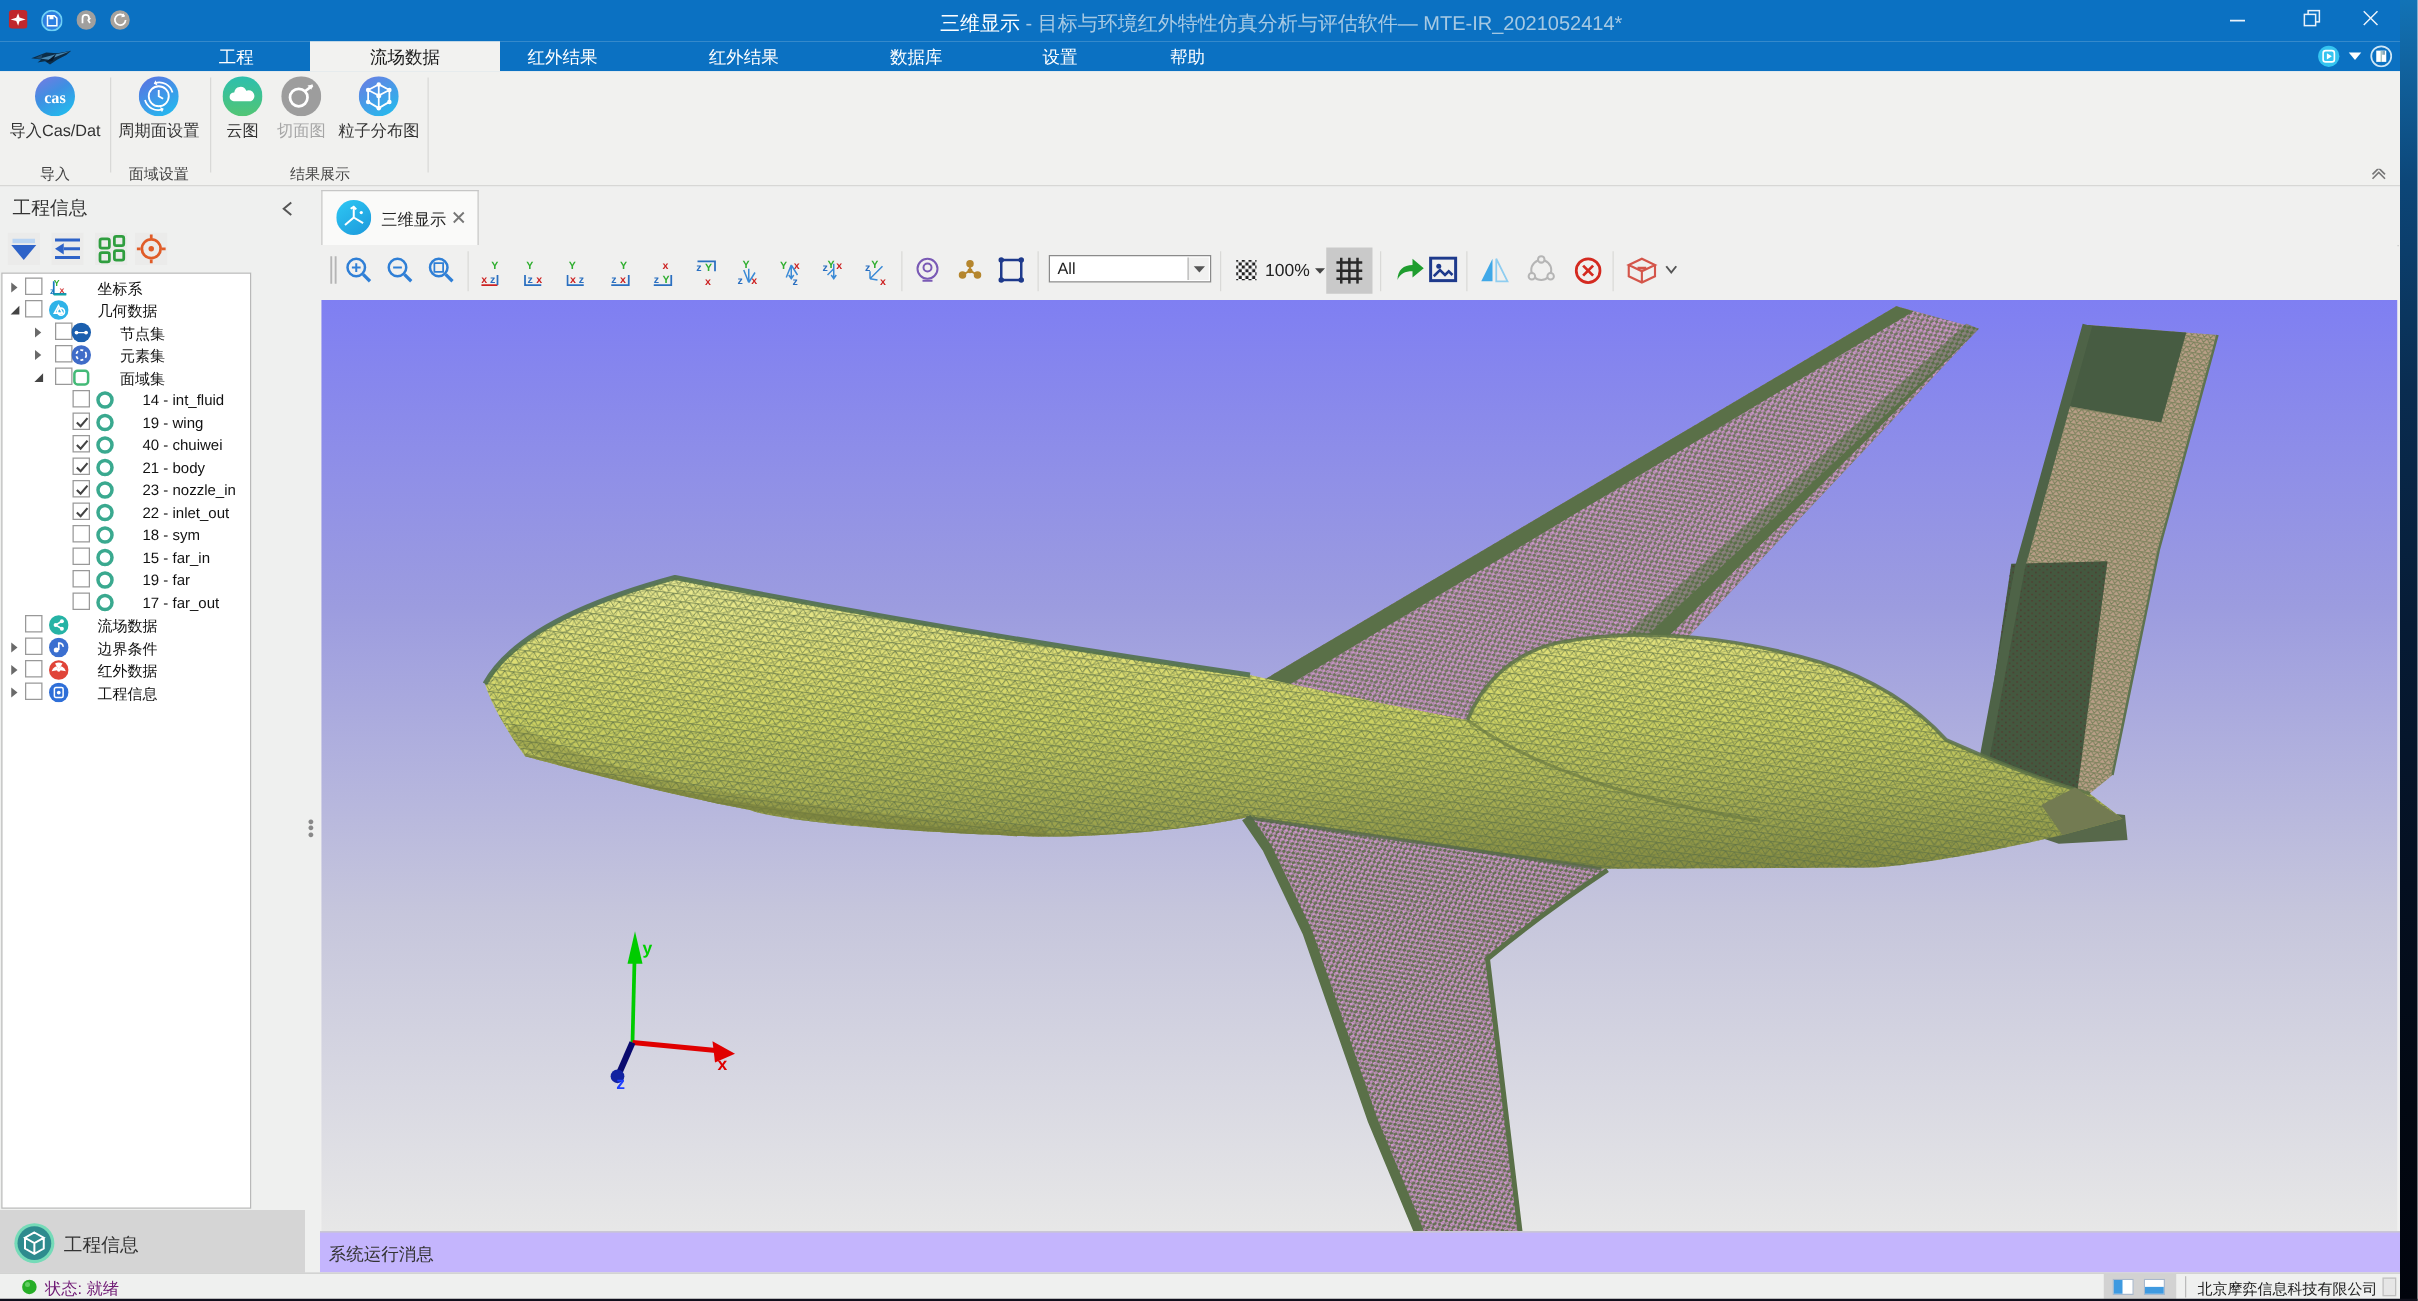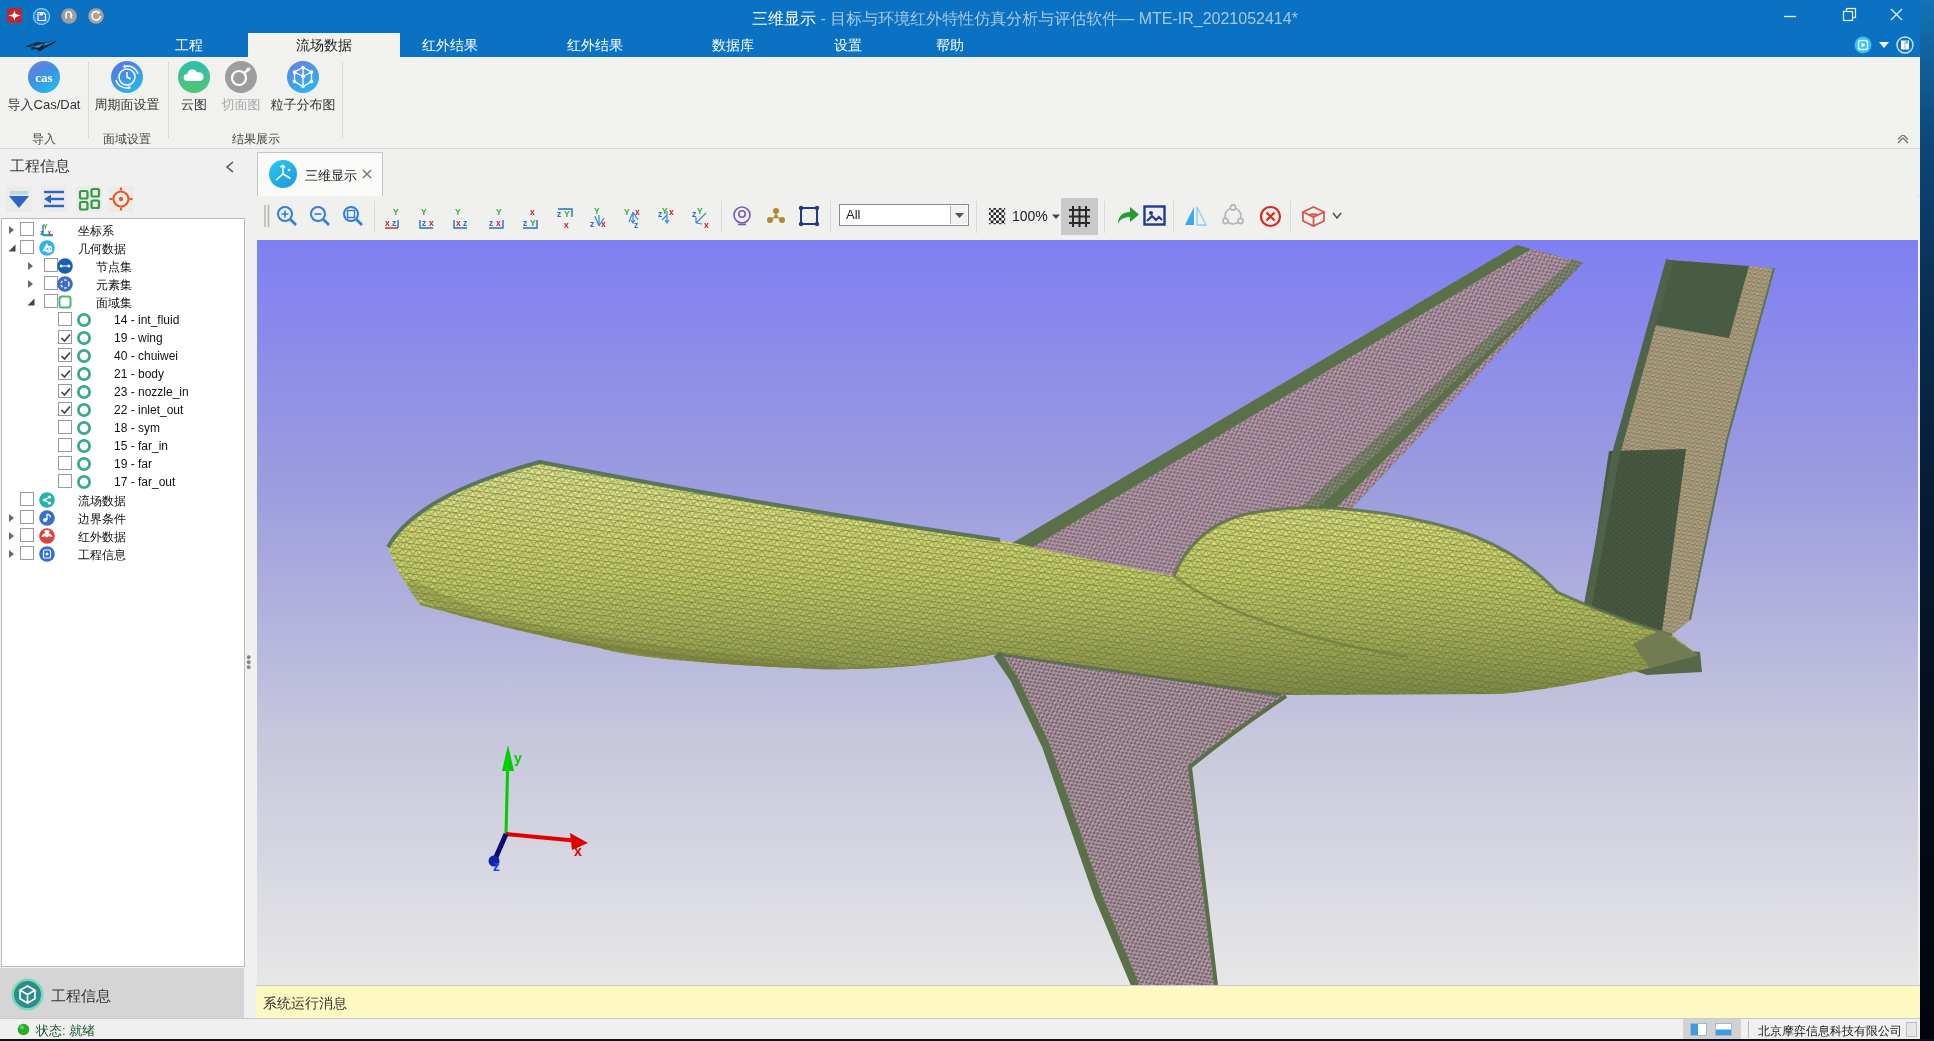--- a/index.html
+++ b/index.html
@@ -9,31 +9,31 @@
 #titlebar { position:absolute; left:0; top:0; width:1920px; height:33px; background:#0b71c2; }
 #menubar { position:absolute; left:0; top:33px; width:1920px; height:24px; background:#0b71c2; }
 .menuitem { position:absolute; top:0; height:24px; line-height:24px; color:#fff; font-size:14px; text-align:center; }
 #activetab { position:absolute; left:248px; top:0; width:152px; height:24px; background:#f2f2f0; color:#1a1a1a; font-size:14px; line-height:24px; text-align:center; }
 #ribbon { position:absolute; left:0; top:57px; width:1920px; height:92px; background:#f1f1ef; border-bottom:1px solid #d7d7d5; }
 .rsep { position:absolute; top:5px; width:1px; height:76px; background:#d9d9d7; }
 .rlabel { position:absolute; top:39px; width:120px; text-align:center; font-size:13px; color:#333; }
 .glabel { position:absolute; top:74px; width:120px; text-align:center; font-size:12px; color:#444; }
 #leftpanel { position:absolute; left:0; top:150px; width:256px; height:868px; background:#eff0ef; }
 #panelheader { position:absolute; left:10px; top:7px; font-size:15px; color:#333; }
-#treebox { position:absolute; left:1px; top:68px; width:244px; height:749px; background:#fff; border:1px solid #b9b9b9; }
+#treebox { position:absolute; left:1px; top:68px; width:200px; height:749px; background:#fff; border:1px solid #b9b9b9; }
 .trow { position:absolute; left:0; width:240px; height:18px; font-size:12px; color:#111; }
 .trow .lbl { position:absolute; top:2px; }
 .cb { position:absolute; top:1px; width:14px; height:14px; background:#fff; border:1px solid #999; }
 .cb svg { position:absolute; left:0px; top:0px; }
 .exp-c { position:absolute; top:5px; width:0; height:0; border-top:4px solid transparent; border-bottom:4px solid transparent; border-left:5px solid #6a6a6a; }
 #viewzone { position:absolute; left:256px; top:150px; width:1664px; height:835px; background:#f0f0ef; }
 #vtab { position:absolute; left:1px; top:2px; width:126px; height:44px; background:#fafaf9; border:1px solid #c6c6c6; border-bottom:none; }
 #vtoolbar { position:absolute; left:1px; top:46px; width:1661px; height:44px; background:#f0f0ef; }
 #canvas { position:absolute; left:1px; top:90px; width:1661px; height:745px; }
-#msgbar { position:absolute; left:256px; top:985px; width:1664px; height:33px; background:#fef9c3; border-top:1px solid #c9c9c9; }
+#msgbar { position:absolute; left:256px; top:985px; width:1664px; height:33px; background:#c4b5fd; border-top:1px solid #c9c9c9; }
 #msgbar span { position:absolute; left:7px; top:9px; font-size:14px; color:#333; }
 #statusbar { position:absolute; left:0; top:1018px; width:1920px; height:21px; background:#eff0ef; border-top:1px solid #c9c9c9; }
 #bottombar-left { position:absolute; left:0; top:968px; width:244px; height:52px; background:#d5d5d5; }
 #desktopstrip { position:absolute; left:1920px; top:0; width:14px; height:1041px;
   background:linear-gradient(#1273b6 0%, #11639f 5%, #0c4678 14%, #092c50 30%, #061b35 48%, #040f20 68%, #020812 85%, #01040c 100%); }
 #bottomline { position:absolute; left:0; top:1039px; width:1934px; height:2px; background:#10101c; }
 .ticon { position:absolute; }
 </style>
 </head>
 <body>
@@ -720,21 +720,21 @@
   </div>
 </div>
 <div id="msgbar">
     <span>系统运行消息</span>
   </div>
 <div id="statusbar">
   <svg class="abs" style="left:17px;top:4px" width="13" height="13">
       <circle cx="6.5" cy="6.5" r="5.8" fill="#27ae27"></circle>
       <circle cx="5" cy="4.5" r="2" fill="#6fd66f" opacity="0.8"></circle>
     </svg>
-  <div class="abs" style="left:36px;top:3px;font-size:13px;color:#14532d">状态: 就绪</div>
+  <div class="abs" style="left:36px;top:3px;font-size:13px;color:#701a75">状态: 就绪</div>
   <div class="abs" style="left:1683px;top:0;width:58px;height:20px;background:#d2d2d2"></div>
   <svg class="abs" style="left:1690px;top:4px" width="17" height="13">
       <rect x="0.5" y="0.5" width="16" height="12" fill="#fff" stroke="#a8b8cc"></rect>
       <rect x="1" y="1" width="7" height="11" fill="#3f9ae0"></rect>
     </svg>
   <svg class="abs" style="left:1715px;top:4px" width="17" height="13">
       <rect x="0.5" y="0.5" width="16" height="12" fill="#fff" stroke="#a8b8cc"></rect>
       <rect x="1" y="6.5" width="15" height="5.5" fill="#3f9ae0"></rect>
     </svg>
   <div class="abs" style="left:1748px;top:2px;width:1px;height:17px;background:#bbb"></div>

